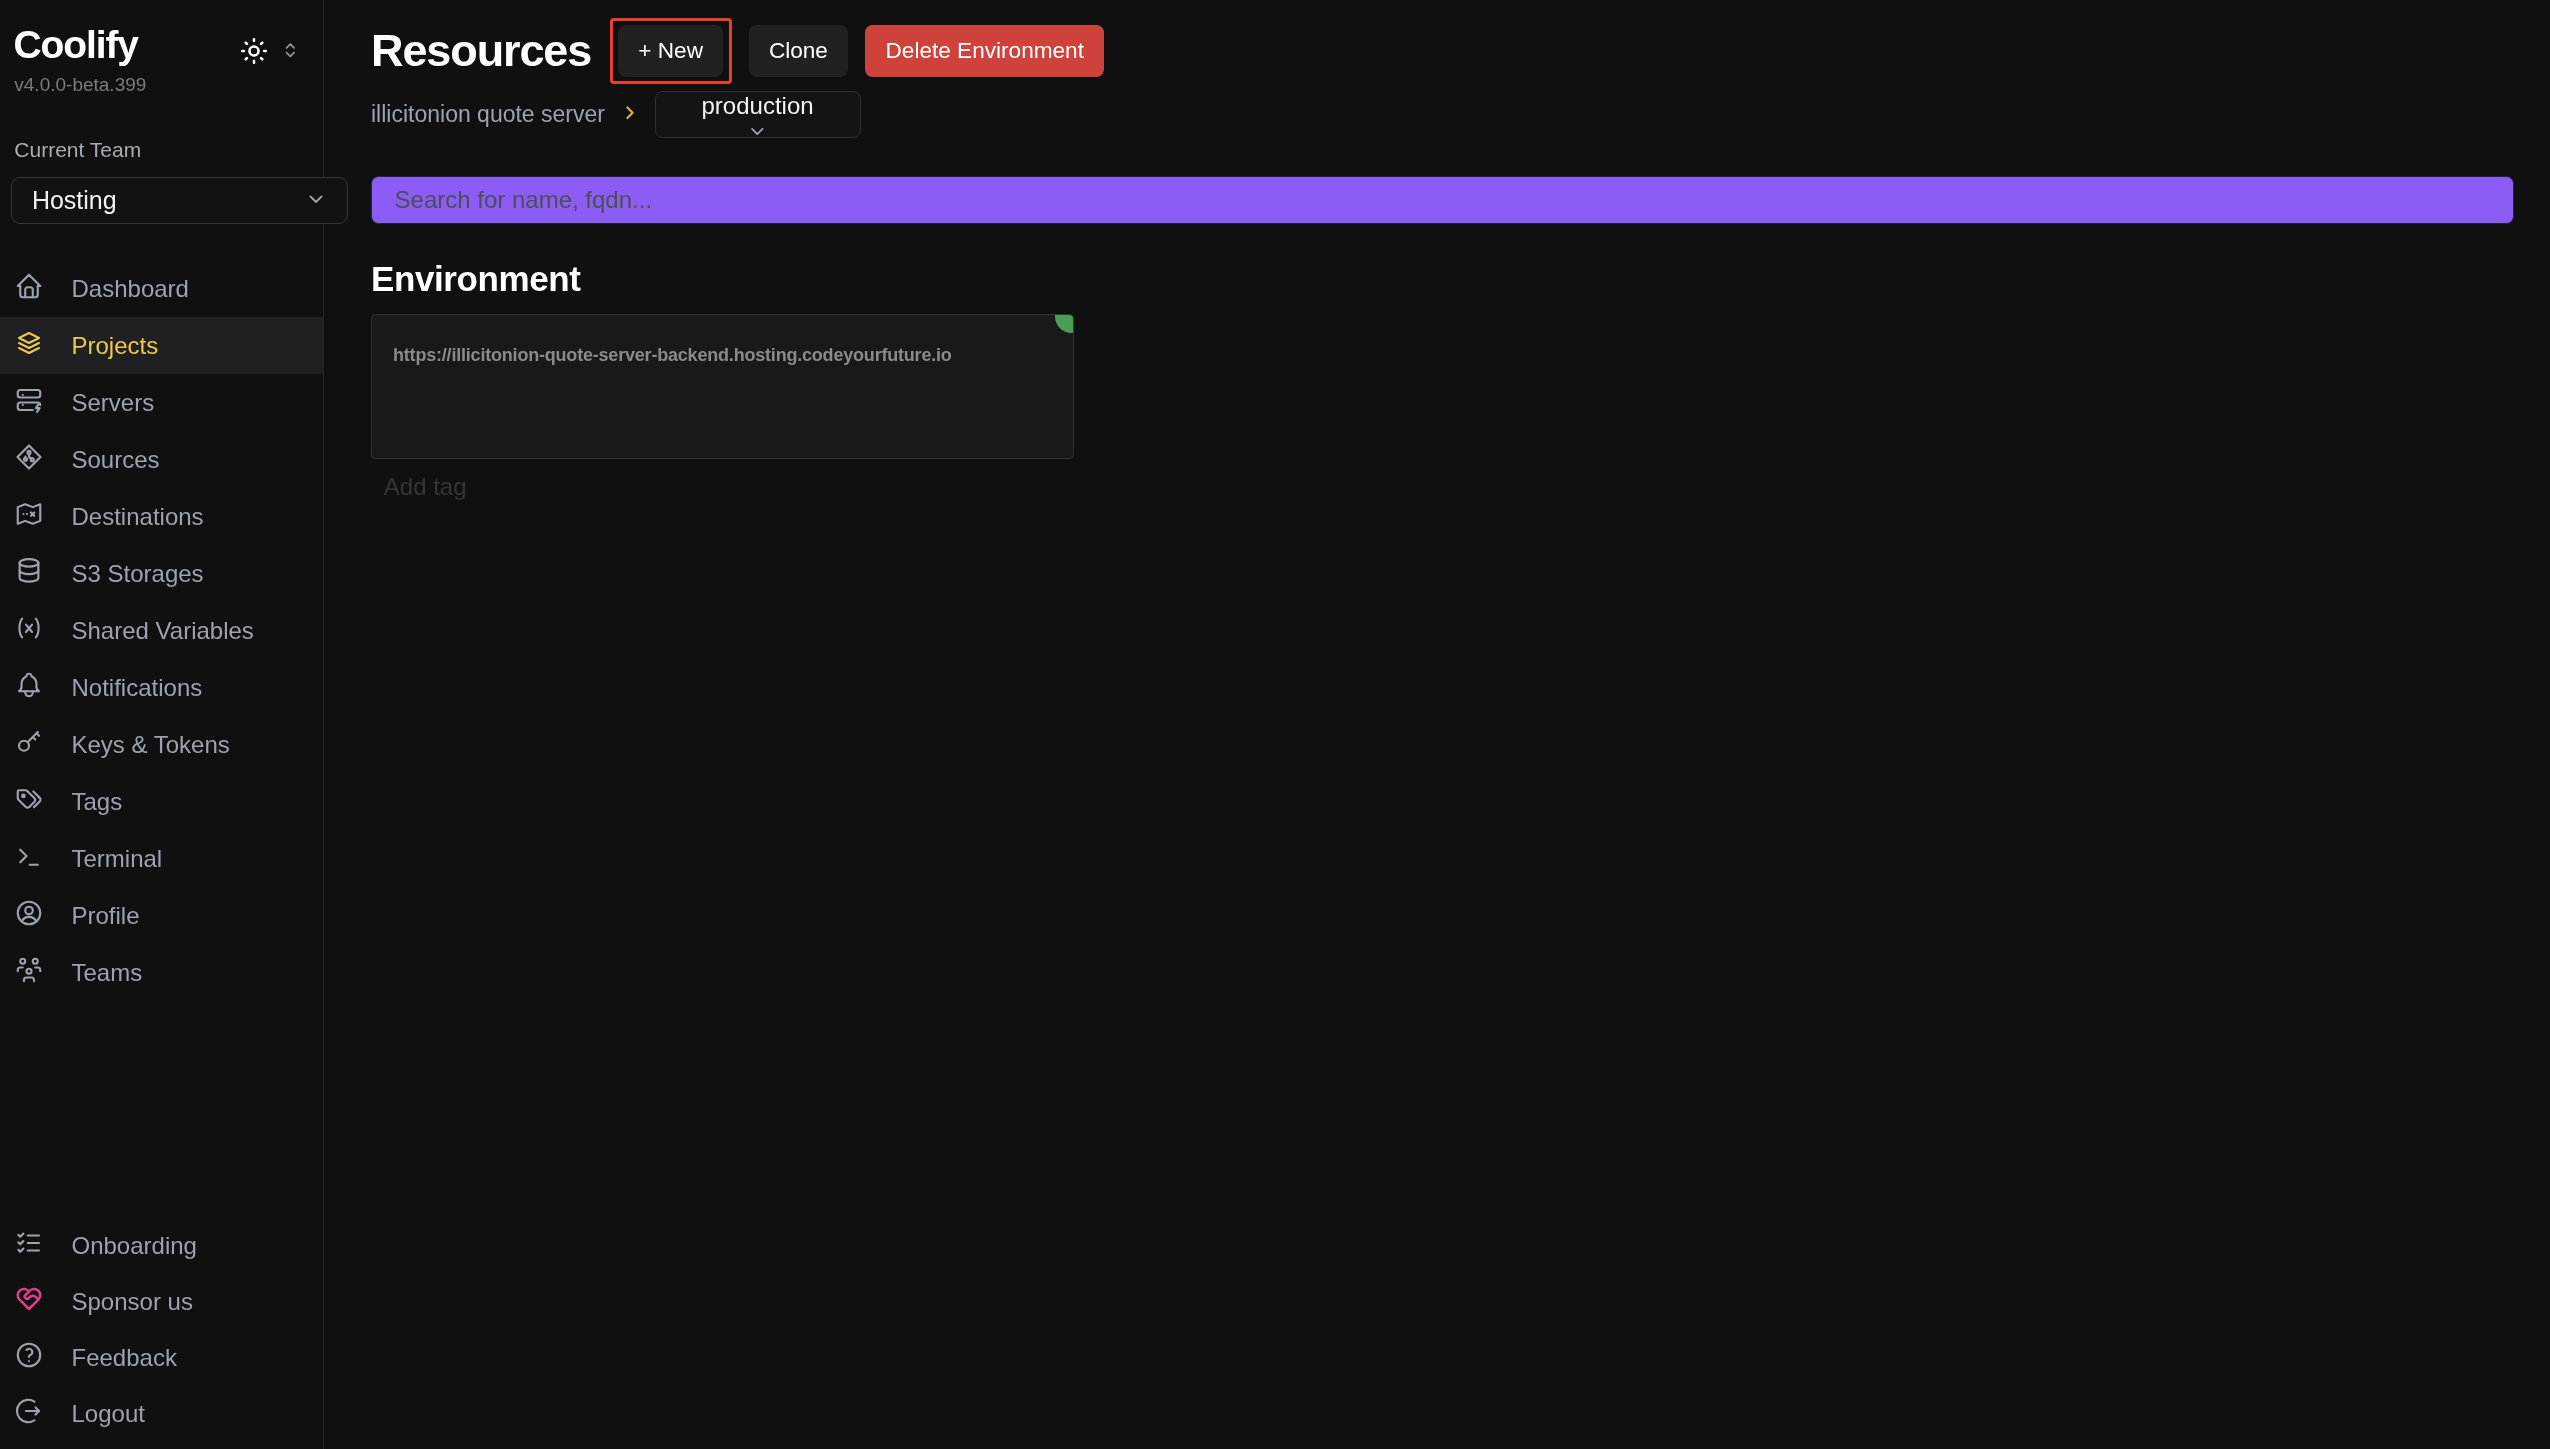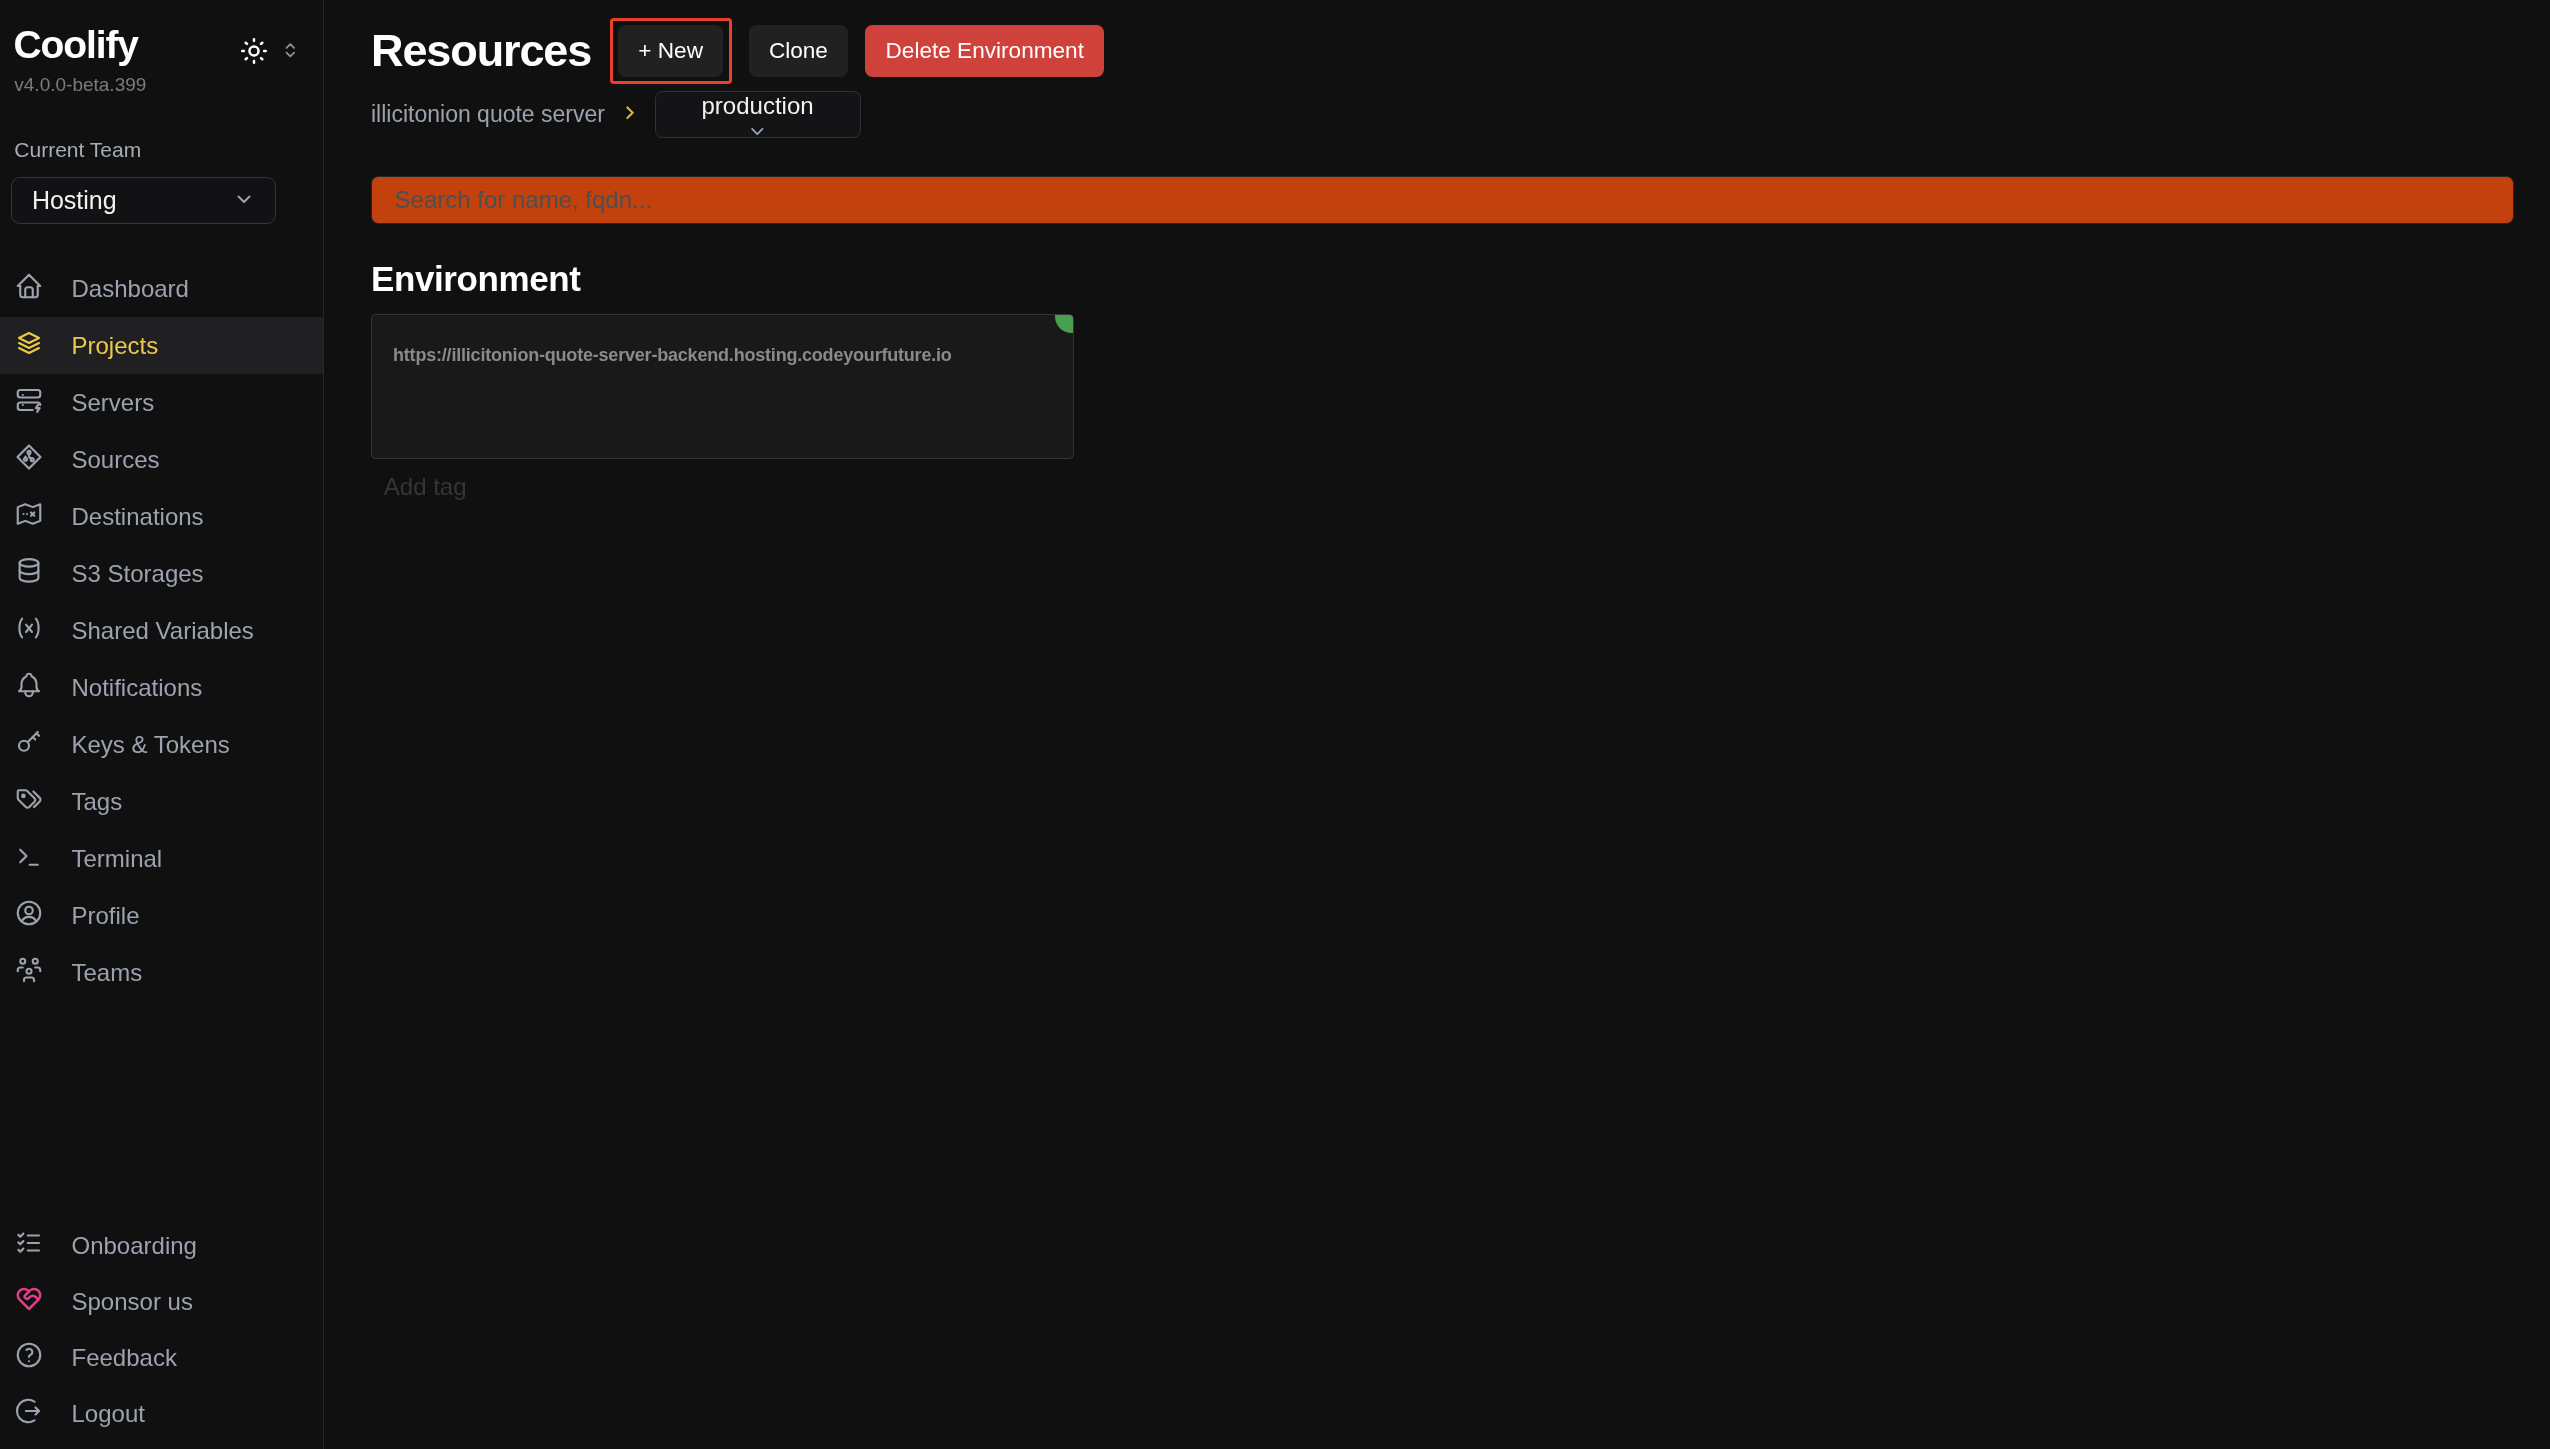--- a/index.html
+++ b/index.html
@@ -10,21 +10,21 @@
   
   .sidebar { position:absolute; left:0; top:0; width:324px; height:100%;
              border-right:1.5px solid #272727; background:#101010; }
   .logo-row { display:flex; align-items:flex-start; justify-content:space-between;
               padding:22.6px 21px 0 13.5px; }
   .app-name { font-size:39px; font-weight:700; letter-spacing:-1.1px; }
   .theme-controls { display:flex; align-items:center; gap:9px; margin-top:12px; }
   .theme-controls svg { display:block; }
   .version { padding:7.5px 0 0 14.3px; font-size:19px; color:#7b7b7b; }
   .team-label { padding:42px 0 0 14.3px; font-size:21px; color:#a7adb6; }
-  .team-select { margin:15px 0 0 11.3px; width:265px; height:47px;
+  .team-select { margin:15px 0 0 11.3px; width:337px; height:47px;
                  border:1.5px solid #33363c; border-radius:9px; background:#121214;
                  display:flex; align-items:center; justify-content:space-between;
                  padding:0 19.6px; cursor:pointer; }
   .team-select .sel-text { font-size:25px; color:#f2f2f2; }
   .nav { margin-top:36px; }
   .nav-item { display:flex; align-items:center; height:57px; padding-left:13.5px;
               gap:28px; color:#9ca3af; font-size:24px; cursor:pointer; }
   .nav-item svg { width:30px; height:30px; flex:0 0 auto; }
   .nav-item.active { background:#202023; color:#ecc94b; }
   .sidebar-footer { position:absolute; left:0; right:0; bottom:8px; }
@@ -43,21 +43,21 @@
   .btn-danger { background:#ce423b; }
 
   .breadcrumb-row { display:flex; align-items:center; gap:15px; margin-top:6px; height:48px; }
   .bc-project { font-size:23px; color:#9ca3af; }
   .env-select { display:flex; align-items:center; justify-content:space-between;
                 width:206px; height:47px; border:1.5px solid #2e3136; border-radius:7.5px;
                 background:#141416; padding:0 18px; cursor:pointer;flex-direction:column; }
   .env-select .sel-text { font-size:24px; color:#f2f2f2; }
 
   .search-row { margin-top:38px; }
-  .search-input { width:100%; height:48px; background:#c2410c; border:1.5px solid #242424;
+  .search-input { width:100%; height:48px; background:#8b5cf6; border:1.5px solid #242424;
                   border-radius:7.5px; padding:0 22.6px; font-size:24px; color:#dddddd;
                   font-family:inherit; outline:none; }
   .search-input::placeholder { color:#4d4f52; }
 
   .section-title { margin-top:35px; font-size:35px; font-weight:800; letter-spacing:-0.4px; }
 
   .card { position:relative; margin-top:15px; width:703px; height:145px;
           background:#191919; border:1.5px solid #333333; border-radius:4.5px;
           padding:19px 21px; overflow:hidden; cursor:pointer; }
   .card-title { font-size:23px; font-weight:700; letter-spacing:-0.4px;

